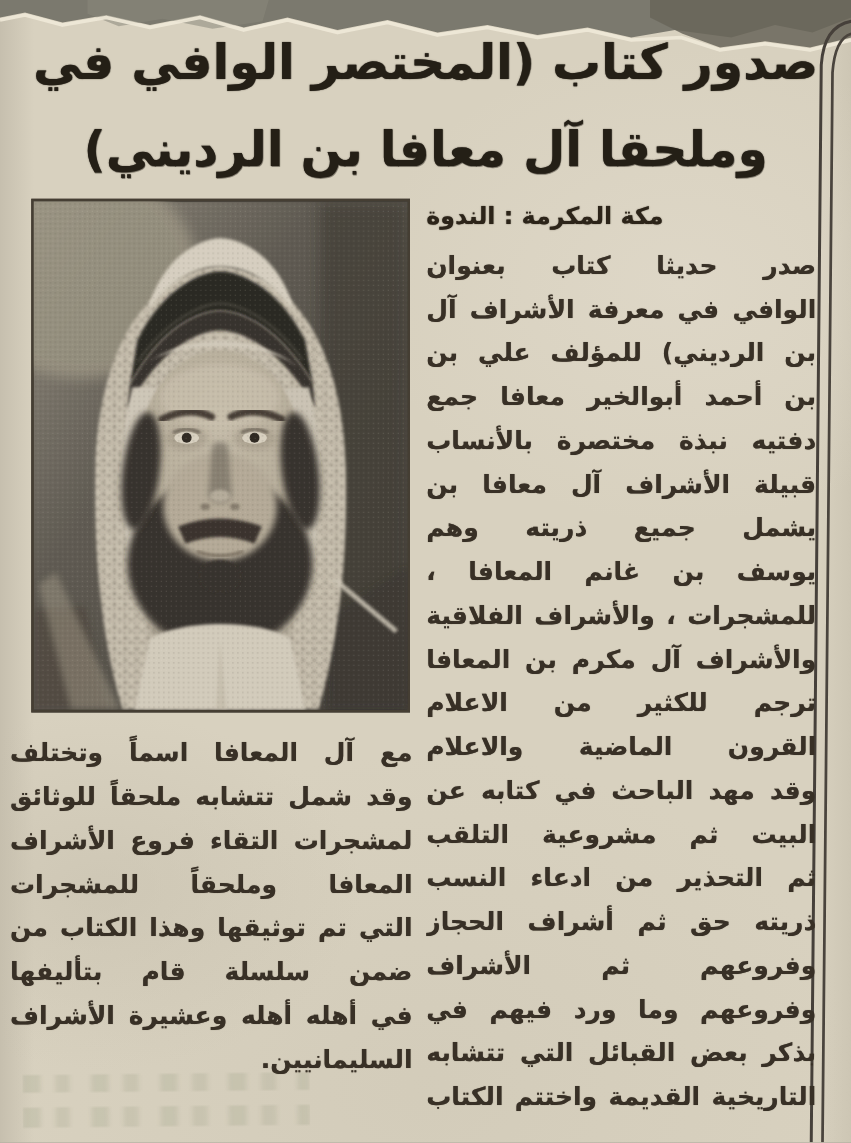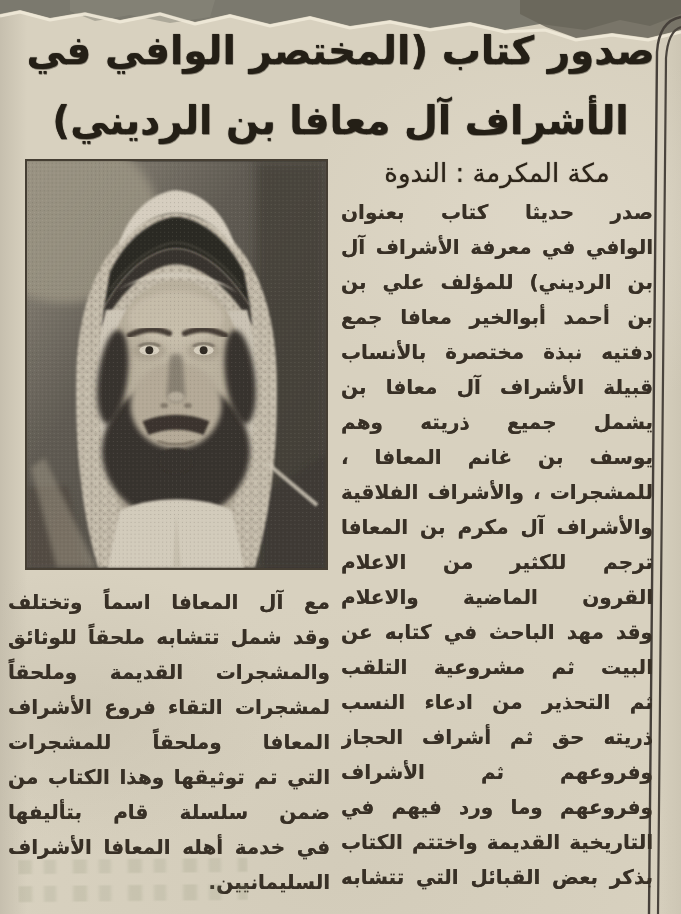--- a/index.html
+++ b/index.html
@@ -20,22 +20,22 @@
     text-shadow:0 0 1px rgba(36,31,22,.85), 0.5px 0.5px 0 rgba(36,31,22,.4);overflow:hidden;}
   .photo{position:absolute;left:25px;top:159px;width:303px;height:411px;margin:0;
     border:2px solid #453e33;box-sizing:border-box;background:#4a463f;}
   .photo svg{display:block;width:100%;height:100%;}
   .col{position:absolute;direction:rtl;color:#383026;font-weight:700;}
   .tline{height:35px;line-height:34px;font-size:20px;overflow:hidden;
     text-align:justify;text-align-last:justify;word-spacing:1px;
     text-shadow:0 0 .6px rgba(56,48,38,.75);}
   .right-col{right:28px;top:155px;width:312px;}
   .left-col{left:8px;top:585px;width:322px;}
-  .dateline{height:40px;line-height:36px;font-size:26px;text-align:center;
-    color:#2c2419;font-weight:400;text-shadow:0 0 1px rgba(44,36,25,.8);overflow:hidden;}
+  .dateline{height:40px;line-height:36px;font-size:19px;text-align:left;
+    color:#2c2419;font-weight:700;text-shadow:0 0 1px rgba(44,36,25,.8);overflow:hidden;}
   .tline.lastline{text-align:center;text-align-last:right;}
   .bleed{position:absolute;left:18px;top:852px;width:230px;height:56px;opacity:.5;
     filter:blur(1.6px);transform:rotate(-.6deg);pointer-events:none;
     background:
       repeating-linear-gradient(90deg, rgba(140,147,118,.38) 0 14px, rgba(140,147,118,0) 14px 26px, rgba(128,136,108,.3) 26px 38px, rgba(140,147,118,0) 38px 55px);
     -webkit-mask-image:linear-gradient(180deg,transparent 0 6px,#000 8px 20px,transparent 22px 32px,#000 34px 48px,transparent 50px);
             mask-image:linear-gradient(180deg,transparent 0 6px,#000 8px 20px,transparent 22px 32px,#000 34px 48px,transparent 50px);}
 </style>
 </head>
 <body>
@@ -49,21 +49,21 @@
     <path d="M0,16 L20,12 L50,20 L85,14 L120,22 L160,14 L195,24 L230,16 L270,26 L310,18 L350,28 L390,22 L430,30 L470,24 L505,32 L545,30 L576,40 L612,35 L648,40 L681,32" fill="none" stroke="#efe9d8" stroke-width="3" opacity=".9" stroke-linejoin="round"></path>
   </svg>
 
   <svg class="frameborder" viewBox="0 0 40 914" preserveAspectRatio="none" aria-hidden="true">
     <path d="M40,17 Q18,21 16,52 L8,914" fill="none" stroke="#46403a" stroke-width="2.4"></path>
     <path d="M40,27 Q27,31 25,58 L17,914" fill="none" stroke="#4a443d" stroke-width="2.2"></path>
   </svg>
 
   <div class="headline" dir="rtl">
     <div class="hl">صدور كتاب (المختصر الوافي في معرفة</div>
-    <div class="hl">الأشراف آل معافا بن الرديني)</div>
+    <div class="hl">وملحقا آل معافا بن الرديني)</div>
   </div>
 
   <figure class="photo">
     <svg viewBox="0 0 303 411" aria-hidden="true">
       <defs>
         <linearGradient id="pbg" x1="0" y1="0" x2="1" y2="1">
           <stop offset="0" stop-color="#8f897c"></stop>
           <stop offset=".38" stop-color="#56524a"></stop>
           <stop offset="1" stop-color="#3a3731"></stop>
         </linearGradient>
@@ -173,31 +173,30 @@
     <div class="tline">للمشجرات ، والأشراف الفلاقية</div>
     <div class="tline">والأشراف آل مكرم بن المعافا كما</div>
     <div class="tline">ترجم للكثير من الاعلام القدامى في</div>
     <div class="tline">القرون الماضية والاعلام المعاصرين</div>
     <div class="tline">وقد مهد الباحث في كتابه عن فضل آل</div>
     <div class="tline">البيت ثم مشروعية التلقب بالشريف</div>
     <div class="tline">ثم التحذير من ادعاء النسب الشريف</div>
     <div class="tline">ذريته حق ثم أشراف الحجاز</div>
     <div class="tline">وفروعهم ثم الأشراف السليمانيين</div>
     <div class="tline">وفروعهم وما ورد فيهم في المصادر</div>
+    <div class="tline">بذكر بعض القبائل التي تتشابه</div>
     <div class="tline">التاريخية القديمة واختتم الكتاب</div>
-    <div class="tline">بذكر بعض القبائل التي تتشابه</div>
   </div>
 
   <div class="col left-col" dir="rtl">
     <div class="tline">مع آل المعافا اسماً وتختلف نسباً</div>
     <div class="tline">وقد شمل تتشابه ملحقاً للوثائق</div>
-    <div class="tline">والمشجرات القديمة وملحقاً</div>
     <div class="tline">لمشجرات التقاء فروع الأشراف آل</div>
     <div class="tline">المعافا وملحقاً للمشجرات المعاصرة</div>
     <div class="tline">التي تم توثيقها وهذا الكتاب من</div>
     <div class="tline">ضمن سلسلة قام بتأليفها الباحث</div>
-    <div class="tline">في خدمة أهله المعافا الأشراف</div>
+    <div class="tline">في أهله أهله وعشيرة الأشراف</div>
     <div class="tline lastline">السليمانيين.</div>
   </div>
 
   <div class="bleed"></div>
 
 </div>
 
 </body></html>

